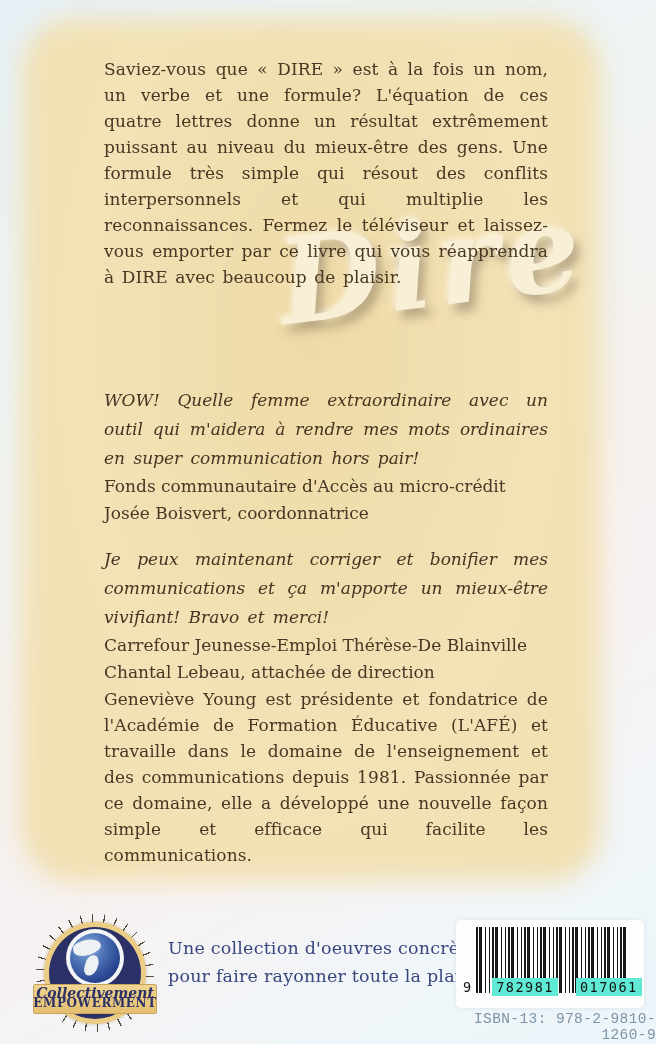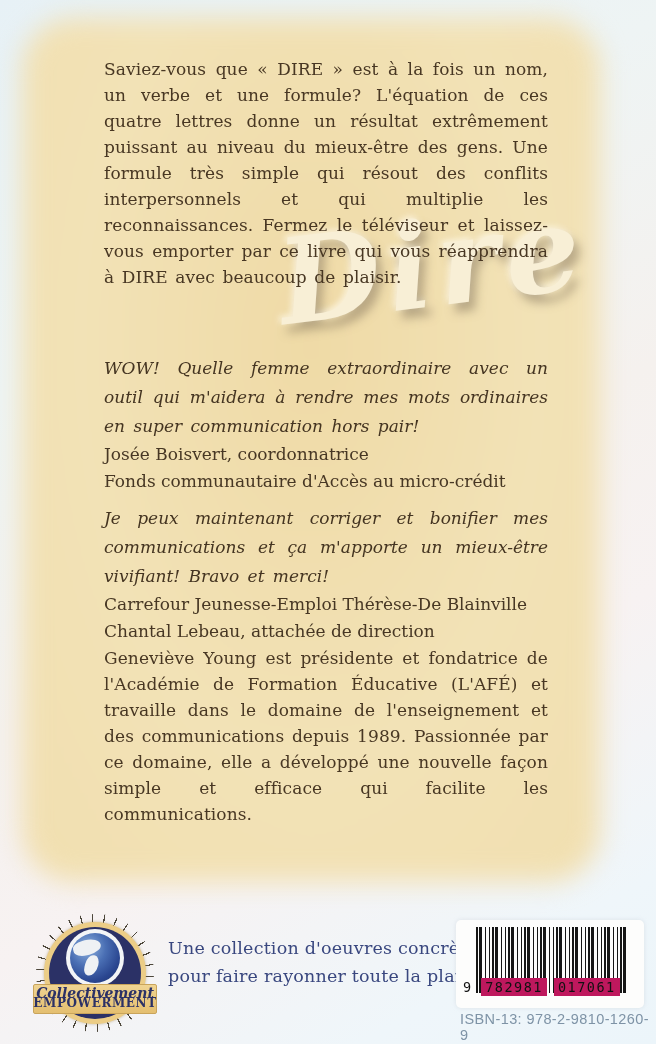--- a/index.html
+++ b/index.html
@@ -33,22 +33,22 @@
   .text-column{
     position:absolute;left:104px;top:56px;width:444px;z-index:2;
     color:#483723;
   }
   .text-column p{margin:0;}
   .body-par{
     font-size:17px;line-height:26px;
     text-align:justify;text-align-last:left;
     letter-spacing:.1px;word-spacing:2px;
   }
-  .testimonial{margin-top:64px;}
-  .testimonial.second{margin-top:9px;}
+  .testimonial{margin-top:96px;}
+  .testimonial.second{margin-top:18px;}
   .quote{
     font-style:italic;font-size:17px;line-height:29px;
     text-align:justify;text-align-last:left;word-spacing:3px;
     color:#443421;
   }
   .attr{font-size:17px;line-height:27px;white-space:nowrap;color:#473724;}
   .bio{margin-top:50px;}
   
   .logo{position:absolute;left:36px;top:914px;width:118px;height:118px;z-index:2;}
   .rays{
@@ -100,52 +100,52 @@
       #161616 9px 10px,#fdfdfc 10px 13px,
       #161616 13px 14px,#fdfdfc 14px 16px);
   }
   .digits-row{
     position:absolute;left:6px;right:10px;top:58px;height:18px;
     display:flex;align-items:center;
     font-family:"DejaVu Sans Mono","Liberation Mono",monospace;
     font-size:13.5px;color:#111;
   }
   .digits-row .lead{background:#fdfdfc;padding:1px 3px 1px 1px;}
-  .digits-row .grp{background:#be185d;padding:1px 4px;margin-left:7px;letter-spacing:1.5px;}
+  .digits-row .grp{background:#5eead4;padding:1px 4px;margin-left:18px;letter-spacing:1.5px;}
   .isbn-line{
     position:absolute;left:460px;top:1011px;z-index:2;
-    font-family:Liberation Sans, sans-serif;
-    font-size:14.5px;letter-spacing:.4px;color:#7e93a6;
+    font-family:Liberation Mono, monospace;
+    font-size:14.5px;letter-spacing:.4px;color:#7e93a6;text-align:right;
   }
 </style>
 </head>
 <body>
 
 <div class="photo">
 
   <div class="cream-panel"></div>
 
   <div class="watermark">Dire</div>
 
   <div class="text-column">
     <p class="body-par">Saviez-vous que « DIRE » est à la fois un nom, un verbe et une formule? L'équation de ces quatre lettres donne un résultat extrêmement puissant au niveau du mieux-être des gens.  Une formule très simple qui résout des conflits interpersonnels et qui multiplie les reconnaissances. Fermez le téléviseur et laissez-vous emporter par ce livre qui vous réapprendra à DIRE avec beaucoup de plaisir.</p>
 
     <div class="testimonial">
       <p class="quote">WOW! Quelle femme extraordinaire avec un outil qui m'aidera à rendre mes mots ordinaires en super communication hors pair!</p>
+      <p class="attr">Fonds communautaire d'Accès au micro-crédit</p>
       <p class="attr">Josée Boisvert, coordonnatrice</p>
-      <p class="attr">Fonds communautaire d'Accès au micro-crédit</p>
     </div>
 
     <div class="testimonial second">
       <p class="quote">Je peux maintenant corriger et bonifier mes communications et ça m'apporte un mieux-être vivifiant! Bravo et merci!</p>
       <p class="attr">Carrefour Jeunesse-Emploi Thérèse-De Blainville</p>
       <p class="attr">Chantal Lebeau, attachée de direction</p>
     </div>
 
-    <p class="body-par bio">Geneviève Young est présidente et fondatrice de l'Académie de Formation Éducative (L'AFÉ) et travaille dans le domaine de l'enseignement et des communications depuis 1989.  Passionnée par ce domaine, elle a développé une nouvelle façon simple et efficace qui facilite les communications.</p>
+    <p class="body-par bio">Geneviève Young est présidente et fondatrice de l'Académie de Formation Éducative (L'AFÉ) et travaille dans le domaine de l'enseignement et des communications depuis 1981.  Passionnée par ce domaine, elle a développé une nouvelle façon simple et efficace qui facilite les communications.</p>
   </div>
 
   <div class="logo">
     <div class="rays"></div>
     <div class="gold-ring"></div>
     <div class="navy-circle"></div>
     <div class="globe-ring">
       <div class="globe"></div>
     </div>
     <div class="banner">

